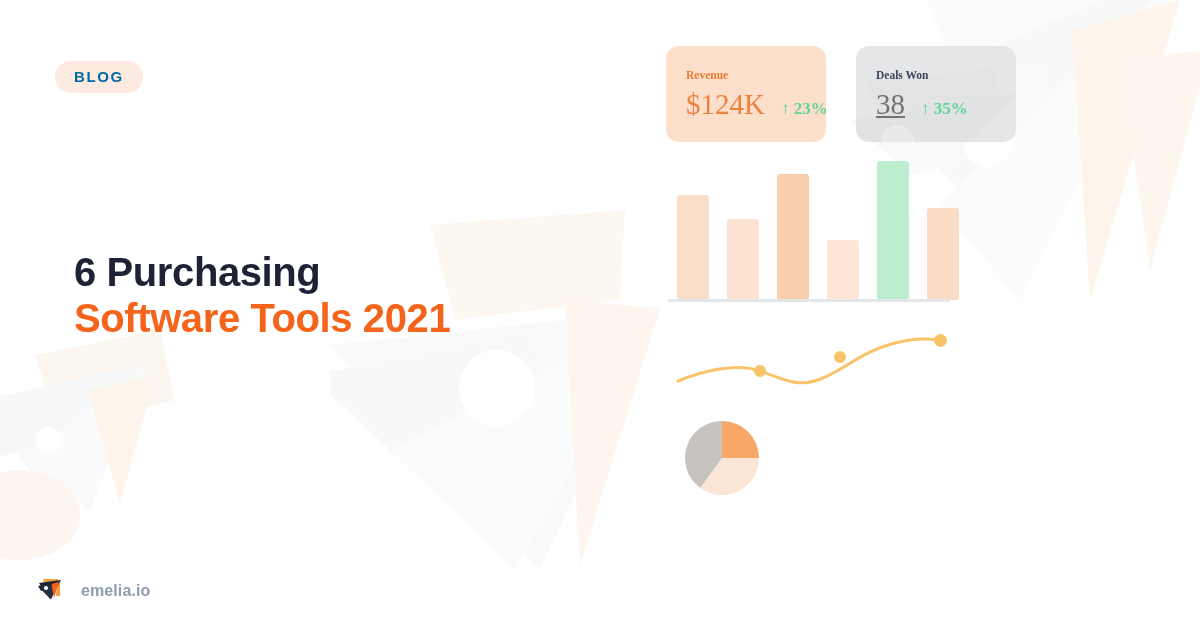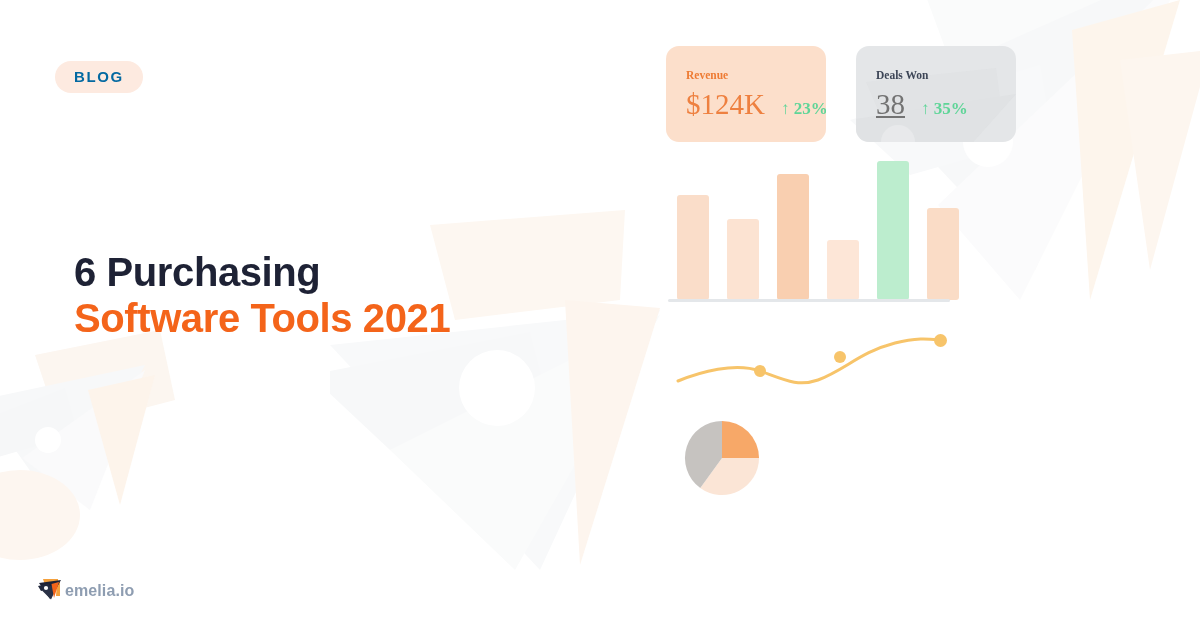--- a/index.html
+++ b/index.html
@@ -62,21 +62,21 @@
   .headline .l1 { display: block; color: #1E2235; }
   .headline .l2 { display: block; color: #F4641A; }
 
   
   .footer {
     position: absolute;
     left: 38px;
     bottom: 24px;
     display: flex;
     align-items: center;
-    gap: 1px;
+    gap: 17px;
   }
   .footer .brand {
     font-size: 16px;
     font-weight: bold;
     color: #8E9DB1;
     letter-spacing: 0.1px;
   }
 
   
   .card {

